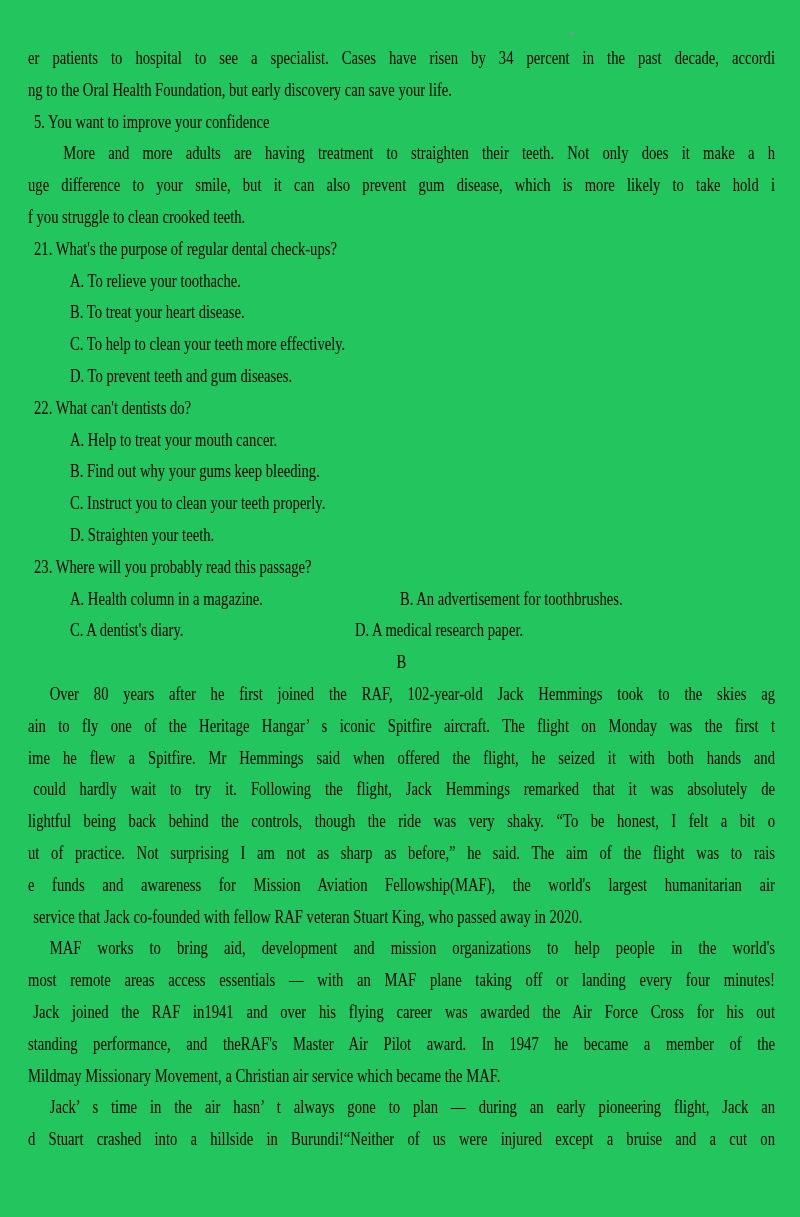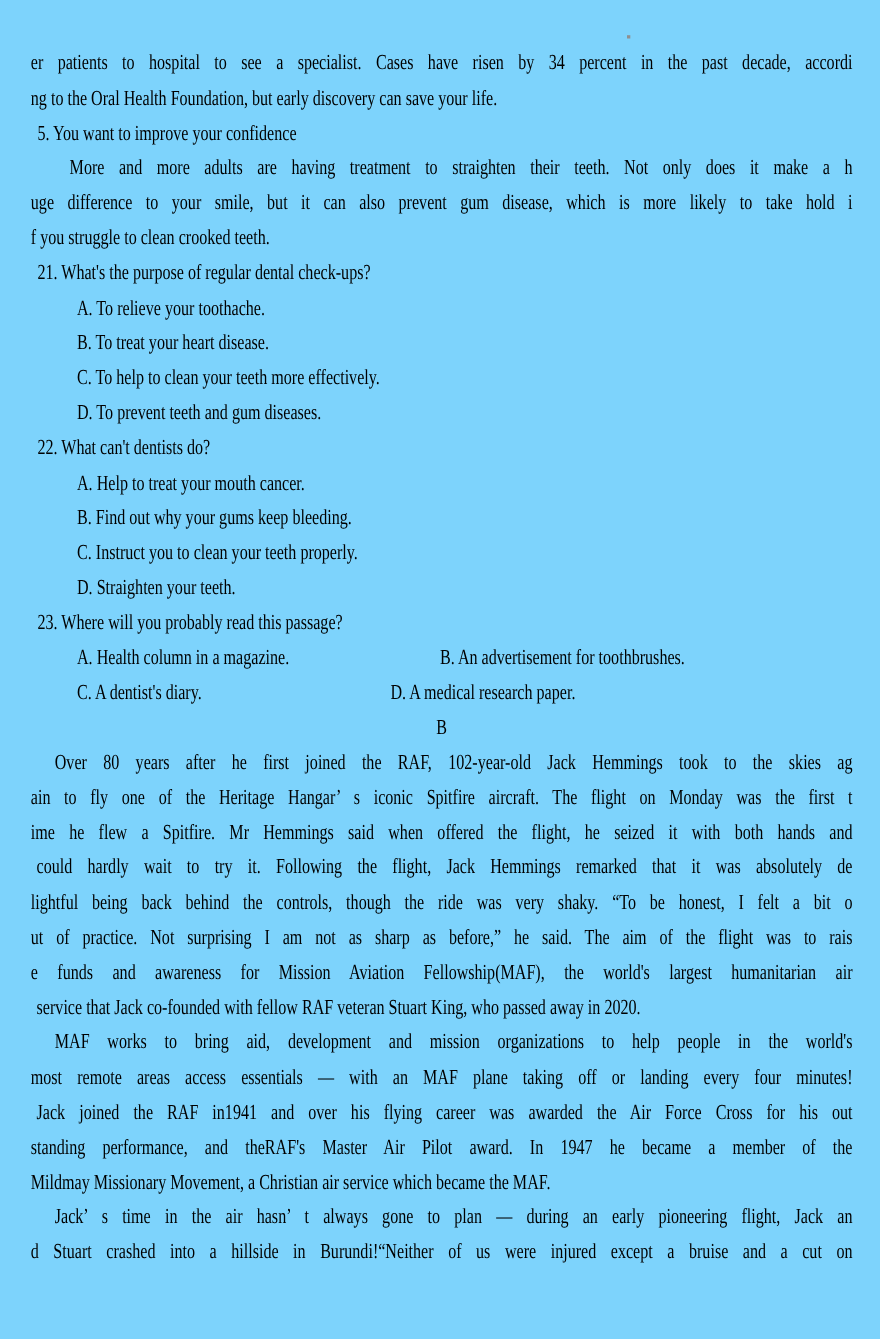--- a/index.html
+++ b/index.html
@@ -4,21 +4,21 @@
 <style>
   html, body { margin: 0; padding: 0; }
   body {
     width: 800px; height: 1217px;
     background: #ffffff;
     font-family: "Liberation Serif", "DejaVu Serif", serif;
   }
   .page {
     position: relative;
     width: 800px; height: 1217px;
-    background: #7dd3fc;
+    background: #22c55e;
     overflow: hidden;
   }
   .stray-dot {
     position: absolute; left: 570px; top: 32px;
     width: 3px; height: 3px; background: #8f8f8f;
   }
   .text-block {
     position: absolute; left: 28px; top: 42px;
     width: 996px;
     transform: scaleX(0.75);

